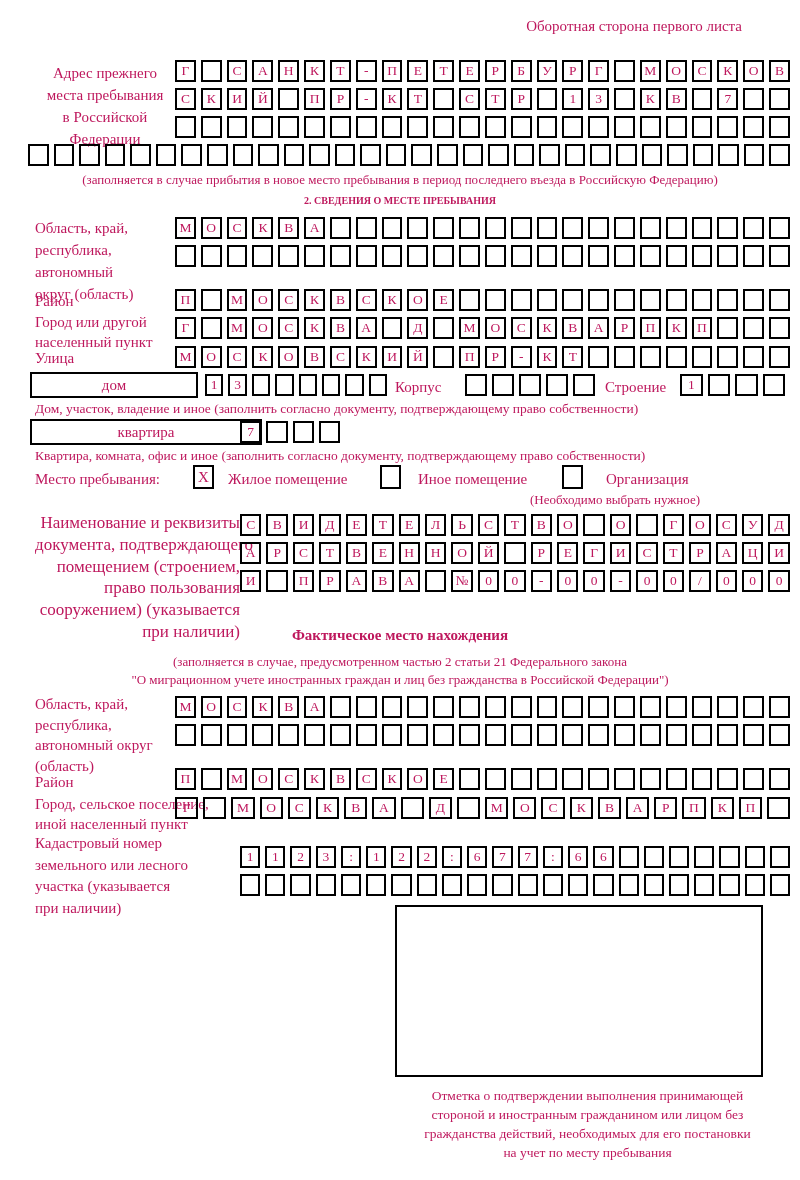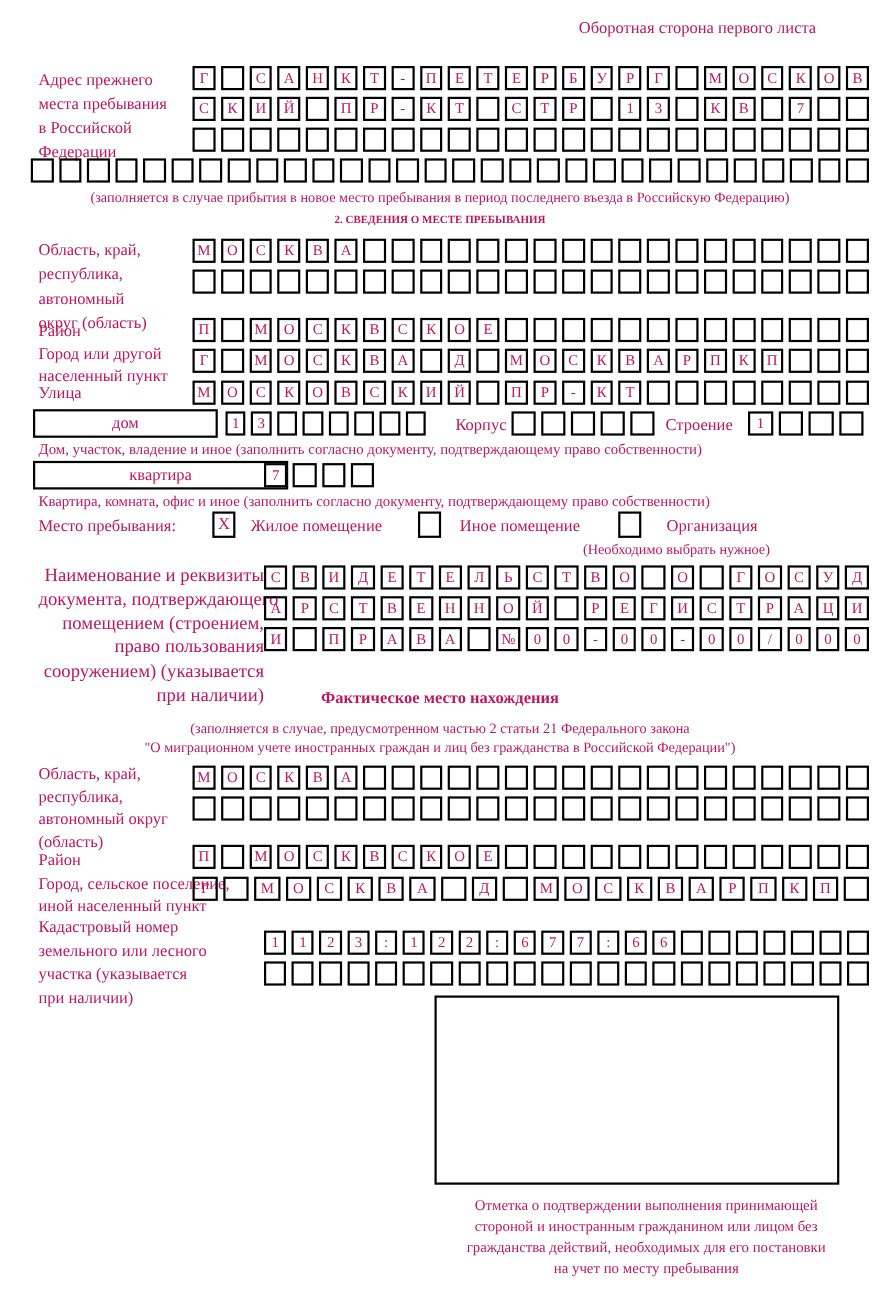--- a/index.html
+++ b/index.html
@@ -29,21 +29,21 @@
   .stamp{border:2px solid #000;box-sizing:border-box;}
   .cap{font-size:13.5px;line-height:19px;text-align:center;}
 </style>
 </head>
 <body>
 
 <div class="page">
 
   <div class="abs" style="top:18px;right:58px;font-size:15px;">Оборотная сторона первого листа</div>
 
-  <div class="abs lbl" style="left:35px;top:62px;width:140px;">
+  <div class="abs lbl" style="left:35px;top:62px;width:140px;text-align:center;">
       <div>Адрес прежнего</div>
       <div>места пребывания</div>
       <div>в Российской</div>
       <div>Федерации</div>
     </div>
   <div class="abs boxrow" style="left:175px;top:60px;width:615px;">
       <div class="cell">Г</div>
       <div class="cell"></div>
       <div class="cell">С</div>
       <div class="cell">А</div>
@@ -306,21 +306,21 @@
   <div class="abs boxrow" style="left:205px;top:374px;width:182px;">
       <div class="cell">1</div>
       <div class="cell">3</div>
       <div class="cell"></div>
       <div class="cell"></div>
       <div class="cell"></div>
       <div class="cell"></div>
       <div class="cell"></div>
       <div class="cell"></div>
     </div>
-  <div class="abs lbl" style="left:414px;top:376px;">Корпус</div>
+  <div class="abs lbl" style="left:395px;top:376px;">Корпус</div>
   <div class="abs boxrow" style="left:465px;top:374px;width:130px;">
       <div class="cell"></div>
       <div class="cell"></div>
       <div class="cell"></div>
       <div class="cell"></div>
       <div class="cell"></div>
     </div>
   <div class="abs lbl" style="left:605px;top:376px;">Строение</div>
   <div class="abs boxrow" style="left:680px;top:374px;width:105px;">
       <div class="cell">1</div>

